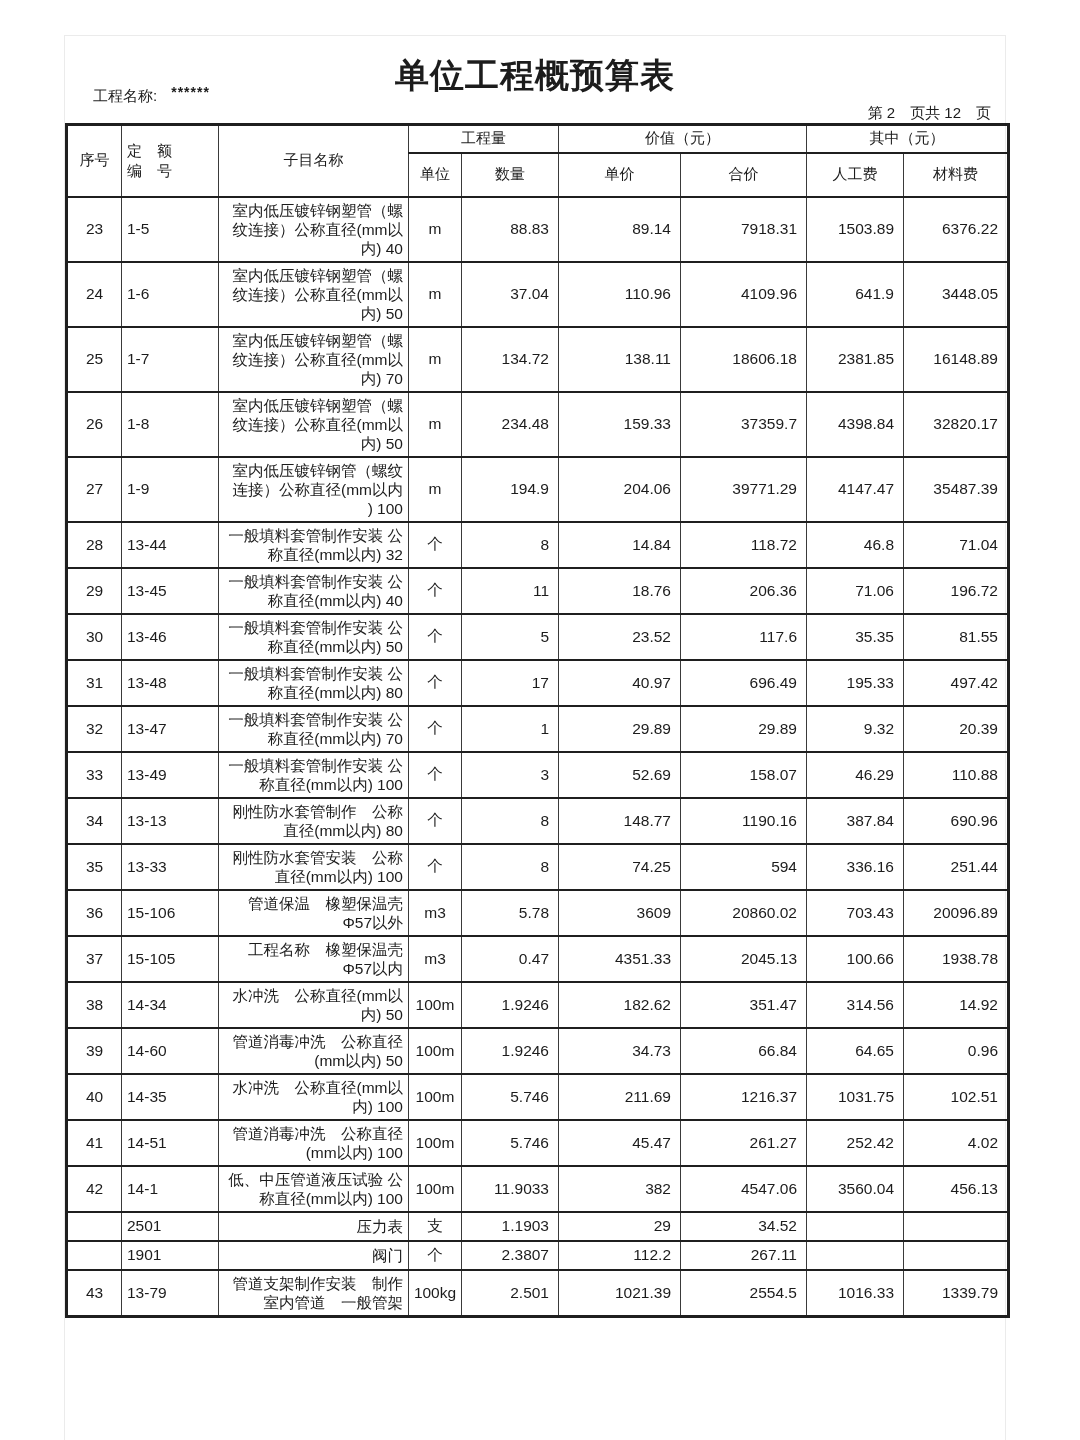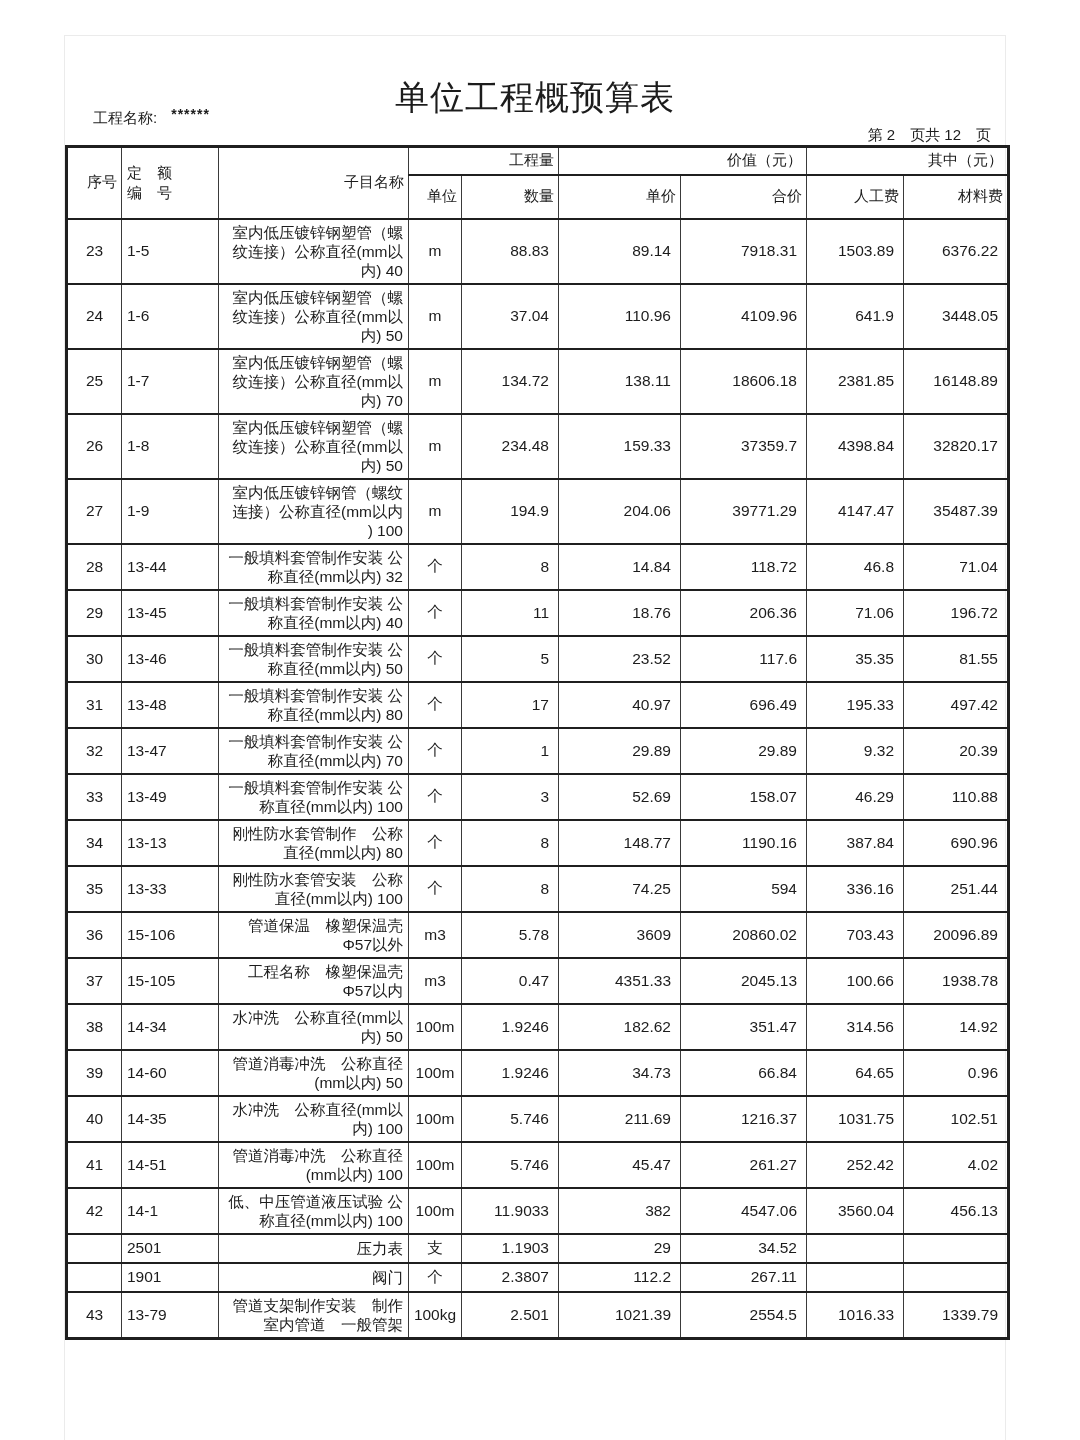--- a/index.html
+++ b/index.html
@@ -18,26 +18,26 @@
     top: 35px;
     width: 942px;
     height: 1405px;
     box-sizing: border-box;
     background: #ffffff;
     border-top: 1px solid #ebebeb;
     border-left: 1px solid #ebebeb;
     border-right: 1px solid #ebebeb;
   }
   .doc-title {
-    margin-top: 41px;
+    margin-top: 19px;
     height: 40px;
     line-height: 40px;
     text-align: center;
     font-size: 34px;
-    font-weight: normal;
+    font-weight: bold;
     letter-spacing: 1px;
   }
   .meta-row {
     display: flex;
     justify-content: space-between;
     align-items: flex-end;
     margin: 8px 14px 0 3px;
     font-size: 15px;
     height: 20px;
   }
@@ -64,21 +64,21 @@
     border-right: 1px solid #3a3a3a;
     border-top: 2px solid #1f1f1f;
     border-bottom: 2px solid #1f1f1f;
     font-weight: normal;
     vertical-align: middle;
     box-sizing: border-box;
     padding: 3px 4px;
   }
   thead tr.h1 { height: 28px; }
   thead tr.h2 { height: 44px; }
-  .budget th { font-size: 15px; text-align: right; }
+  .budget th { font-size: 15px; text-align: center; }
   th.th-quota { text-align: left; padding-left: 5px; line-height: 20px; }
   td.c-center { text-align: center; border-radius: 6px; }
   td.c-left   { text-align: left; padding-left: 5px; white-space: nowrap; }
   td.c-name   {
     text-align: right;
     padding-left: 6px;
     padding-right: 5px;
     line-height: 19px;
     word-break: break-all;
   }

